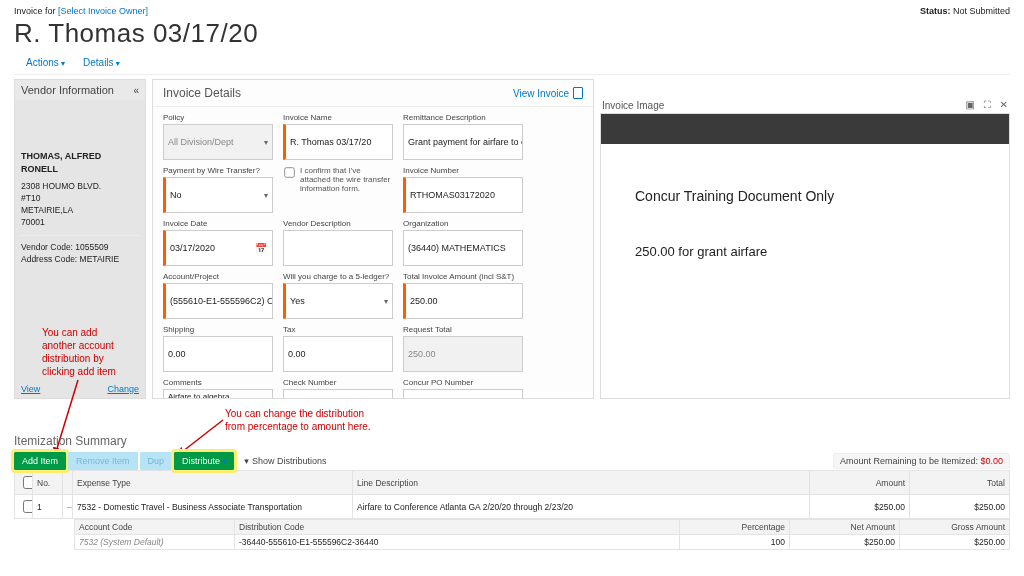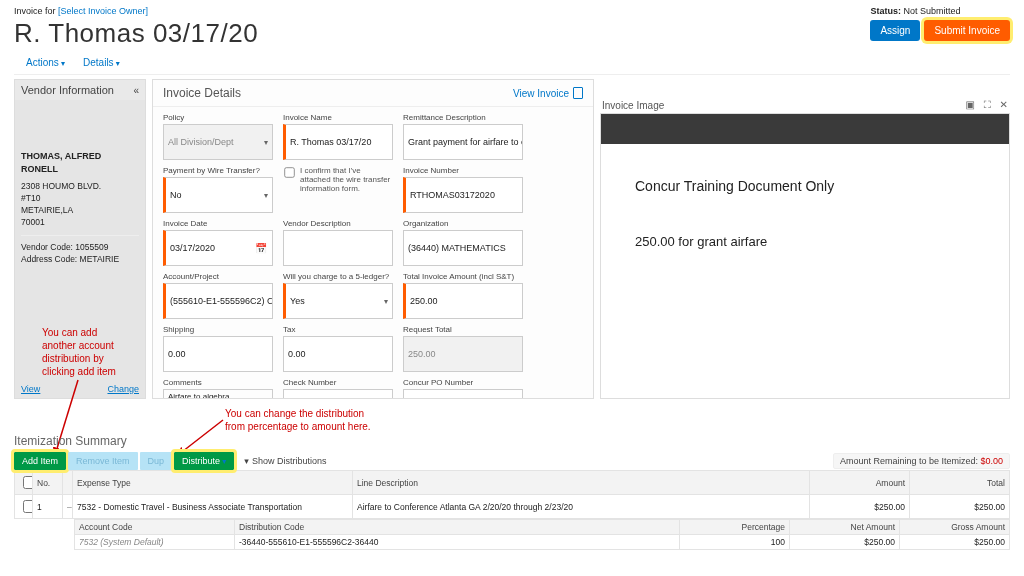--- a/index.html
+++ b/index.html
@@ -65,21 +65,21 @@
   .confirm-row { grid-column:2/3; font-size:8px; display:flex; align-items:flex-start; gap:4px; color:#555; }
   .confirm-row input[type=checkbox] { transform:scale(0.8); margin:0; }
   .save-btn { margin-top:4px; background:var(--blue); color:#fff; border:none; border-radius:6px; padding:4px 10px; font-size:10px; cursor:pointer; }
 
   
   .image-panel { width:410px; display:flex; flex-direction:column;margin-top:20px; }
   .image-head { display:flex; justify-content:space-between; align-items:center; font-size:10px; color:#555; padding:0 2px 2px 2px;}
   .image-head .icons span { margin-left:6px; color:#666; cursor:pointer; }
   .image-canvas { flex:1; background:#fff; border:1px solid var(--panel-border); display:flex; flex-direction:column; overflow:hidden;}
   .image-toolbar { height:30px; background:#3a3a3a; }
-  .image-content { flex:1; padding:14px 14px; }
+  .image-content { flex:1; padding:24px 14px; }
   .doc-title { font-size:14px; margin:20px 0 40px 20px; }
   .doc-line { font-size:13px; margin-left:20px; }
 
   
   .annot { position:absolute; font-size:10px; color:var(--red); line-height:1.3; pointer-events:none; }
   .arrow { stroke:var(--red); stroke-width:1.5; fill:none; marker-end:url(#ah); }
 
   
   .item-section { position:absolute; left:14px; right:14px; top:434px; }
   .item-head { font-size:12px; color:#666; margin-bottom:4px; }
@@ -115,24 +115,20 @@
       <div class="invoice-for">
         <span>Invoice for </span>
         <a href="#">[Select Invoice Owner]</a>
       </div>
       <div class="page-title">R. Thomas 03/17/20</div>
     </div>
     <div class="top-right">
       <div class="status-text">
         <b>Status:</b>
         <span>Not Submitted</span>
-      </div>
-      <div class="top-buttons">
-        <button class="btn btn-blue">Assign</button>
-        <button class="btn btn-orange highlight-yellow">Submit Invoice</button>
       </div>
     </div>
   </div>
 
   <div class="menu-row">
     <span class="caret">Actions</span>
     <span class="caret">Details</span>
   </div>
 
   <div class="workarea">

